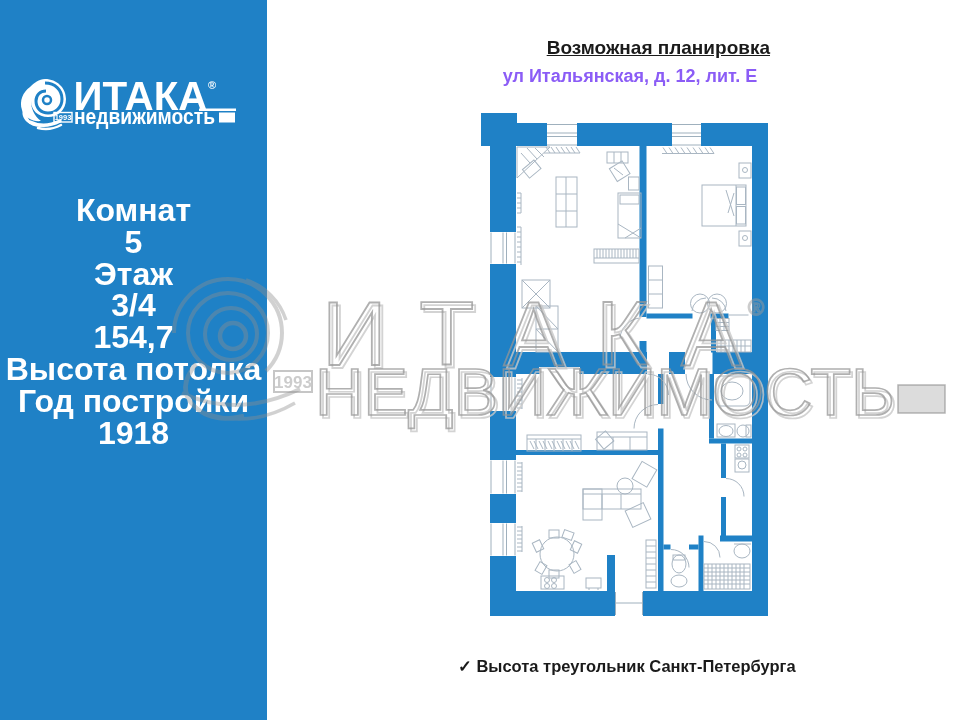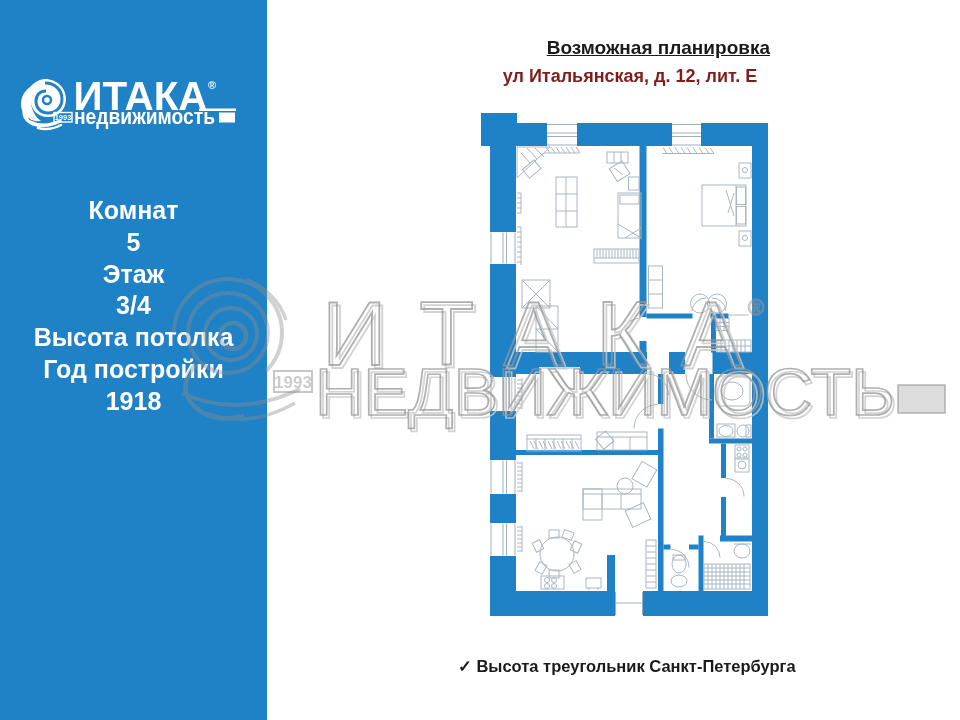--- a/index.html
+++ b/index.html
@@ -33,43 +33,44 @@
 
   <text x="208" y="89" font-size="11" font-weight="bold" fill="#ffffff">®</text>
 
   <text x="74" y="123.5" font-size="22" font-weight="bold" fill="#ffffff" textLength="141" lengthAdjust="spacingAndGlyphs">недвижимость</text>
 
   <rect x="219" y="112.5" width="16" height="10" fill="#ffffff"></rect>
 
   <rect x="199" y="108.5" width="37" height="2.5" fill="#ffffff"></rect>
 </svg>
 
-<div class="abs" style="left:0;top:195px;width:267px;text-align:center;color:#ffffff;font-weight:bold;font-size:25px;line-height:31.8px;">
+<div class="abs" style="left:0;top:195px;width:267px;text-align:center;color:#ffffff;font-weight:bold;font-size:32px;line-height:31.8px;">
 
   <div>Комнат</div>
 
   <div>5</div>
 
   <div>Этаж</div>
 
   <div>3/4</div>
 
 
+  <div>154,7</div>
 
   <div>Высота потолка</div>
 
 
   <div>Год постройки</div>
 
   <div>1918</div>
 </div>
 
 <div class="abs" style="left:480px;top:37px;width:290px;text-align:right;font-size:19px;font-weight:bold;color:#1a1a1a;text-decoration:underline;">Возможная планировка</div>
 
-<div class="abs" style="left:440px;top:66px;width:380px;text-align:center;font-size:18px;font-weight:bold;color:#7f1d1d;">ул Итальянская, д. 12, лит. Е</div>
+<div class="abs" style="left:440px;top:66px;width:380px;text-align:center;font-size:18px;font-weight:bold;color:#8b5cf6;">ул Итальянская, д. 12, лит. Е</div>
 
 <svg id="plan" class="abs" style="left:0;top:0;" width="960" height="720" viewBox="0 0 960 720">
 <g fill="#1f81c6" stroke="none">
 
   <rect x="481" y="113" width="36" height="33"></rect>
 
   <rect x="517" y="123" width="30" height="23"></rect>
 
   <rect x="577" y="123" width="95" height="23"></rect>
 

